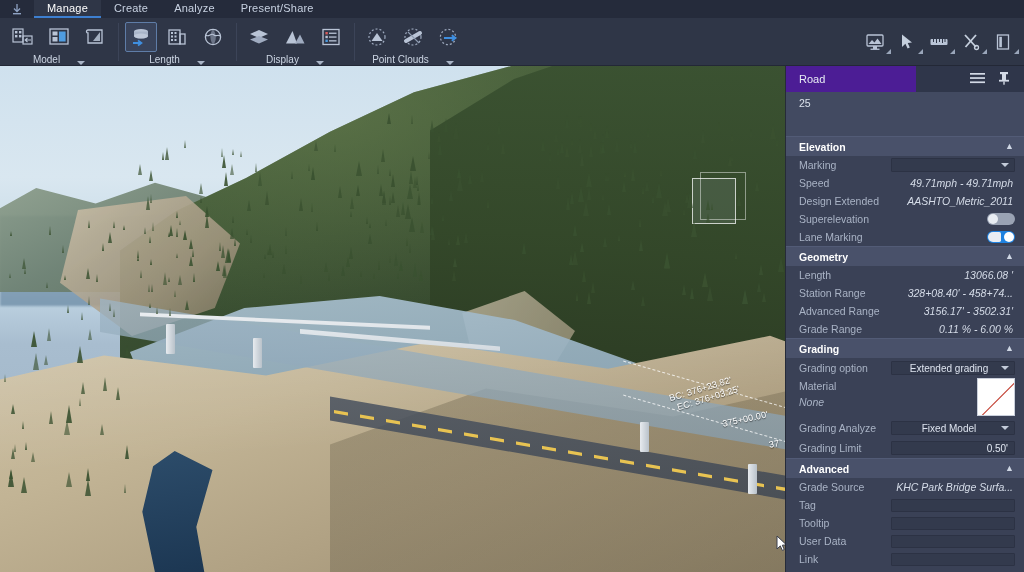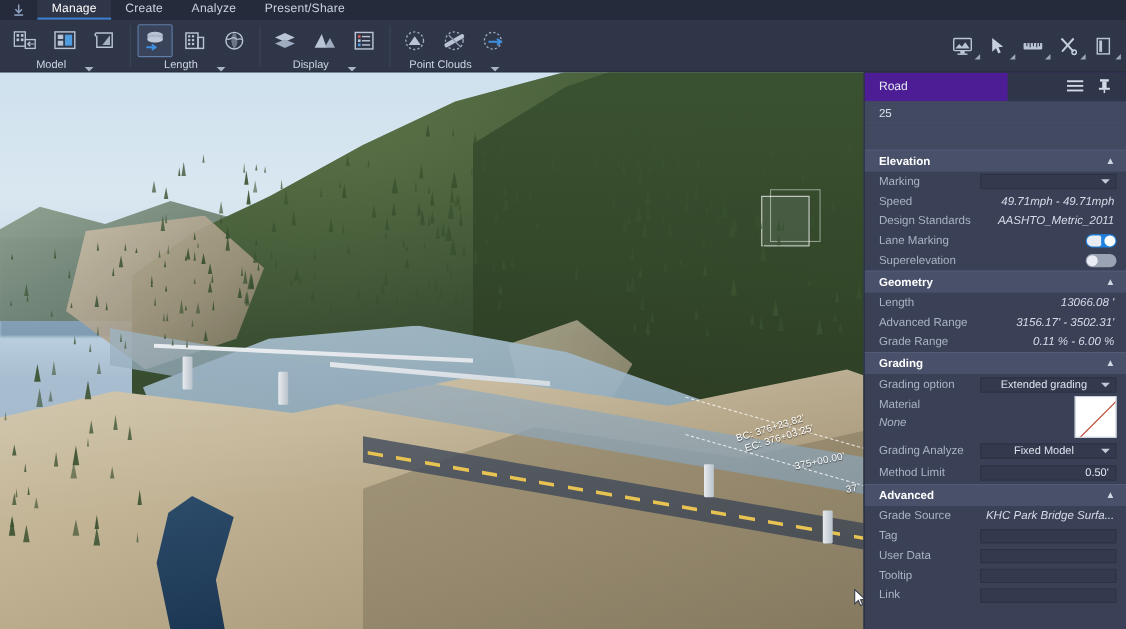--- a/index.html
+++ b/index.html
@@ -876,47 +876,51 @@
       <span class="pselect empty">
         <span></span>
         <span class="selcaret"></span>
       </span>
     </div>
     <div class="prow">
       <span class="plabel">Speed</span>
       <span class="pval">49.71mph - 49.71mph</span>
     </div>
     <div class="prow">
-      <span class="plabel">Design Standards</span>
+      <span class="plabel">Design Extended</span>
       <span class="pval">AASHTO_Metric_2011</span>
+    </div>
+    <div class="prow">
+      <span class="plabel">Superelevation</span>
+      <span class="toggle-wrap">
+        <span class="toggle">
+            <span class="knob"></span>
+          </span>
+      </span>
     </div>
     <div class="prow">
       <span class="plabel">Lane Marking</span>
       <span class="toggle-wrap">
         <span class="toggle on">
             <span class="knob"></span>
           </span>
       </span>
     </div>
-    <div class="prow">
-      <span class="plabel">Superelevation</span>
-      <span class="toggle-wrap">
-        <span class="toggle">
-            <span class="knob"></span>
-          </span>
-      </span>
-    </div>
 
     <div class="section-head">
       <span>Geometry</span>
       <span class="chev">▲</span>
     </div>
     <div class="prow">
       <span class="plabel">Length</span>
       <span class="pval">13066.08  '</span>
+    </div>
+    <div class="prow">
+      <span class="plabel">Station Range</span>
+      <span class="pval">328+08.40' - 458+74...</span>
     </div>
     <div class="prow">
       <span class="plabel">Advanced Range</span>
       <span class="pval">3156.17' - 3502.31'</span>
     </div>
     <div class="prow">
       <span class="plabel">Grade Range</span>
       <span class="pval">0.11 % - 6.00 %</span>
     </div>
 
@@ -939,44 +943,44 @@
       <div class="swatch"></div>
     </div>
     <div class="prow" style="height:20px">
       <span class="plabel">Grading Analyze</span>
       <span class="pselect">
         <span style="flex:1;text-align:center">Fixed Model</span>
         <span class="selcaret"></span>
       </span>
     </div>
     <div class="prow" style="height:20px">
-      <span class="plabel">Method Limit</span>
+      <span class="plabel">Grading Limit</span>
       <span class="pinput">
         <span>0.50'</span>
       </span>
     </div>
 
     <div class="section-head">
       <span>Advanced</span>
       <span class="chev">▲</span>
     </div>
     <div class="prow">
       <span class="plabel">Grade Source</span>
       <span class="pval">KHC Park Bridge Surfa...</span>
     </div>
     <div class="prow">
       <span class="plabel">Tag</span>
       <span class="pfield"></span>
     </div>
     <div class="prow">
+      <span class="plabel">Tooltip</span>
+      <span class="pfield"></span>
+    </div>
+    <div class="prow">
       <span class="plabel">User Data</span>
       <span class="pfield"></span>
     </div>
     <div class="prow">
-      <span class="plabel">Tooltip</span>
-      <span class="pfield"></span>
-    </div>
-    <div class="prow">
       <span class="plabel">Link</span>
       <span class="pfield"></span>
     </div>
   </div>
 </div>
 
 </body></html>

